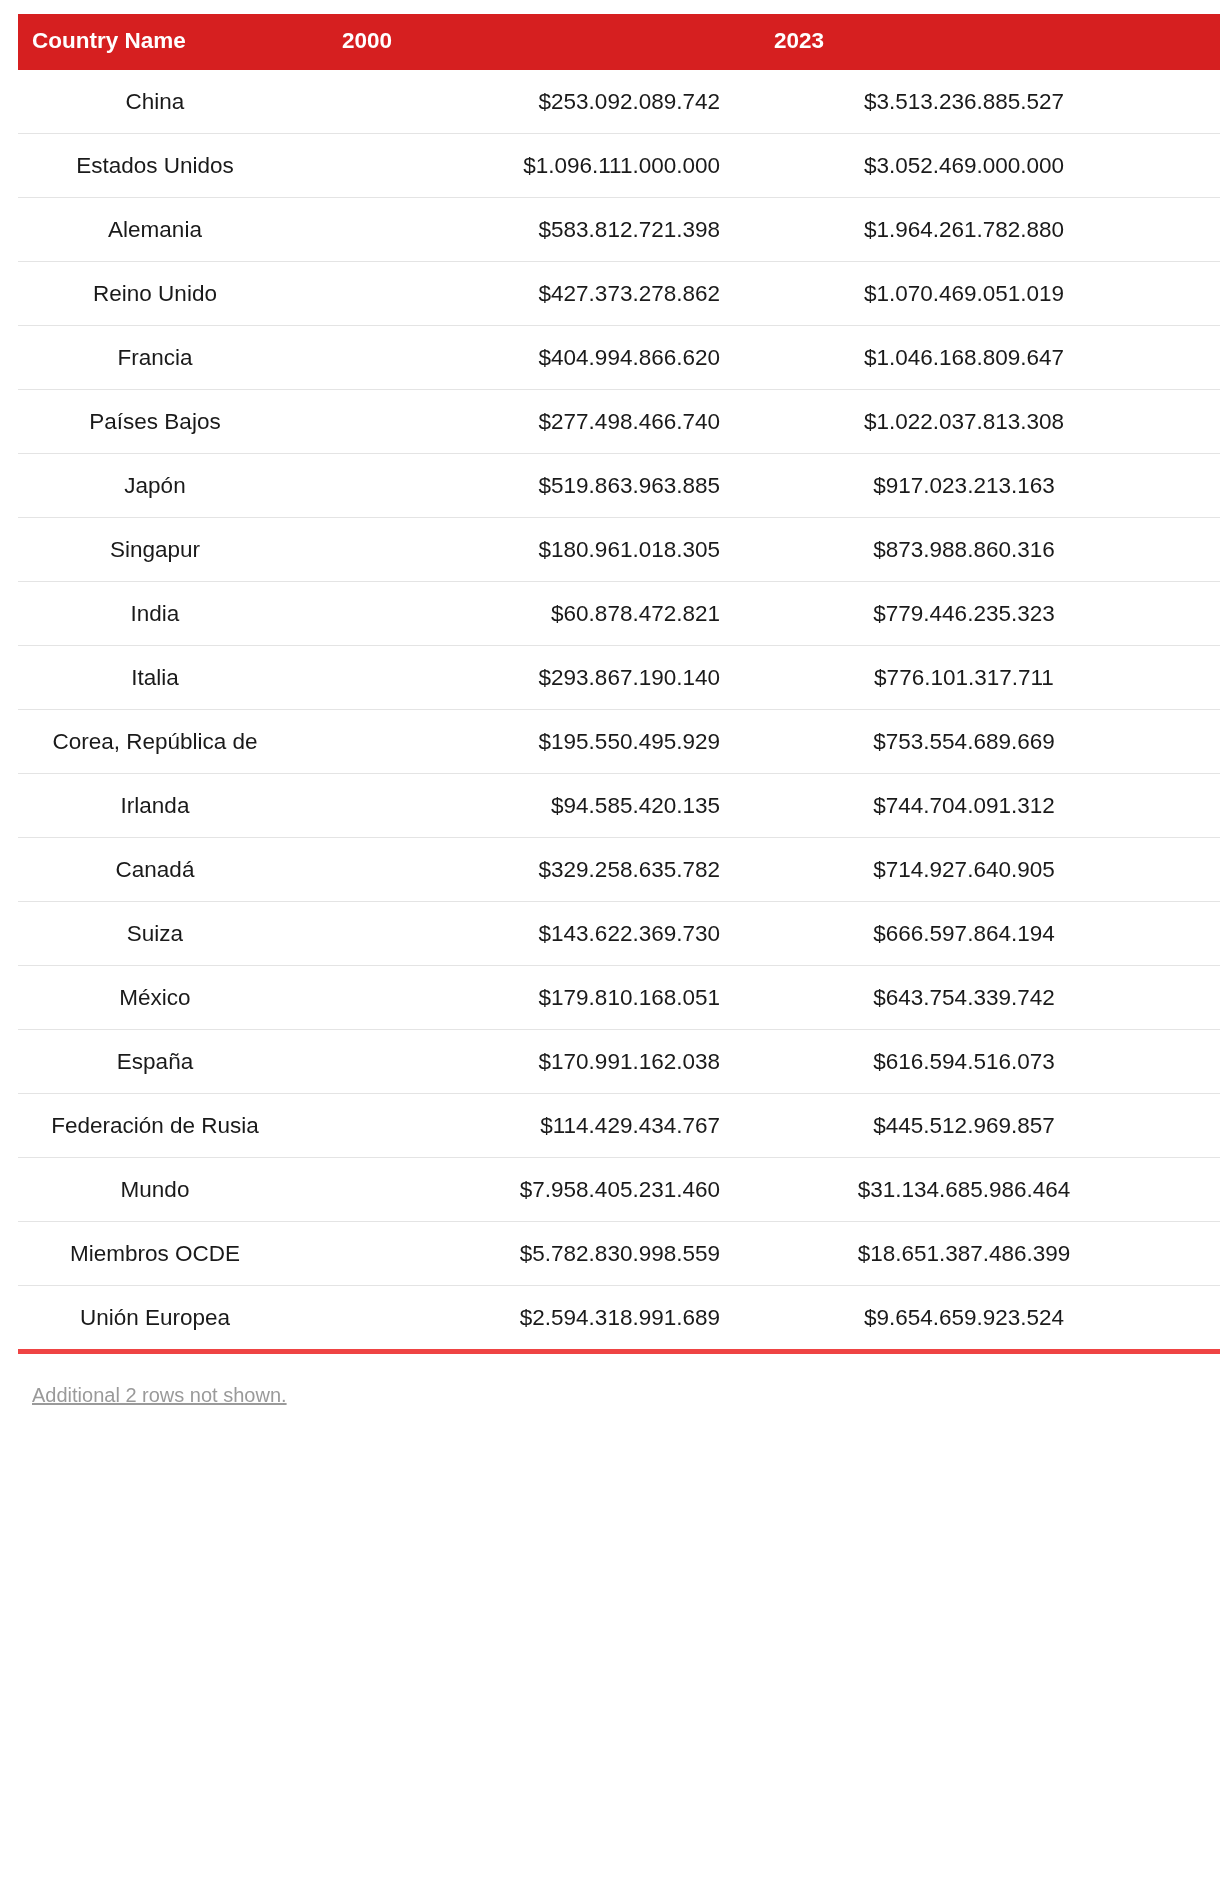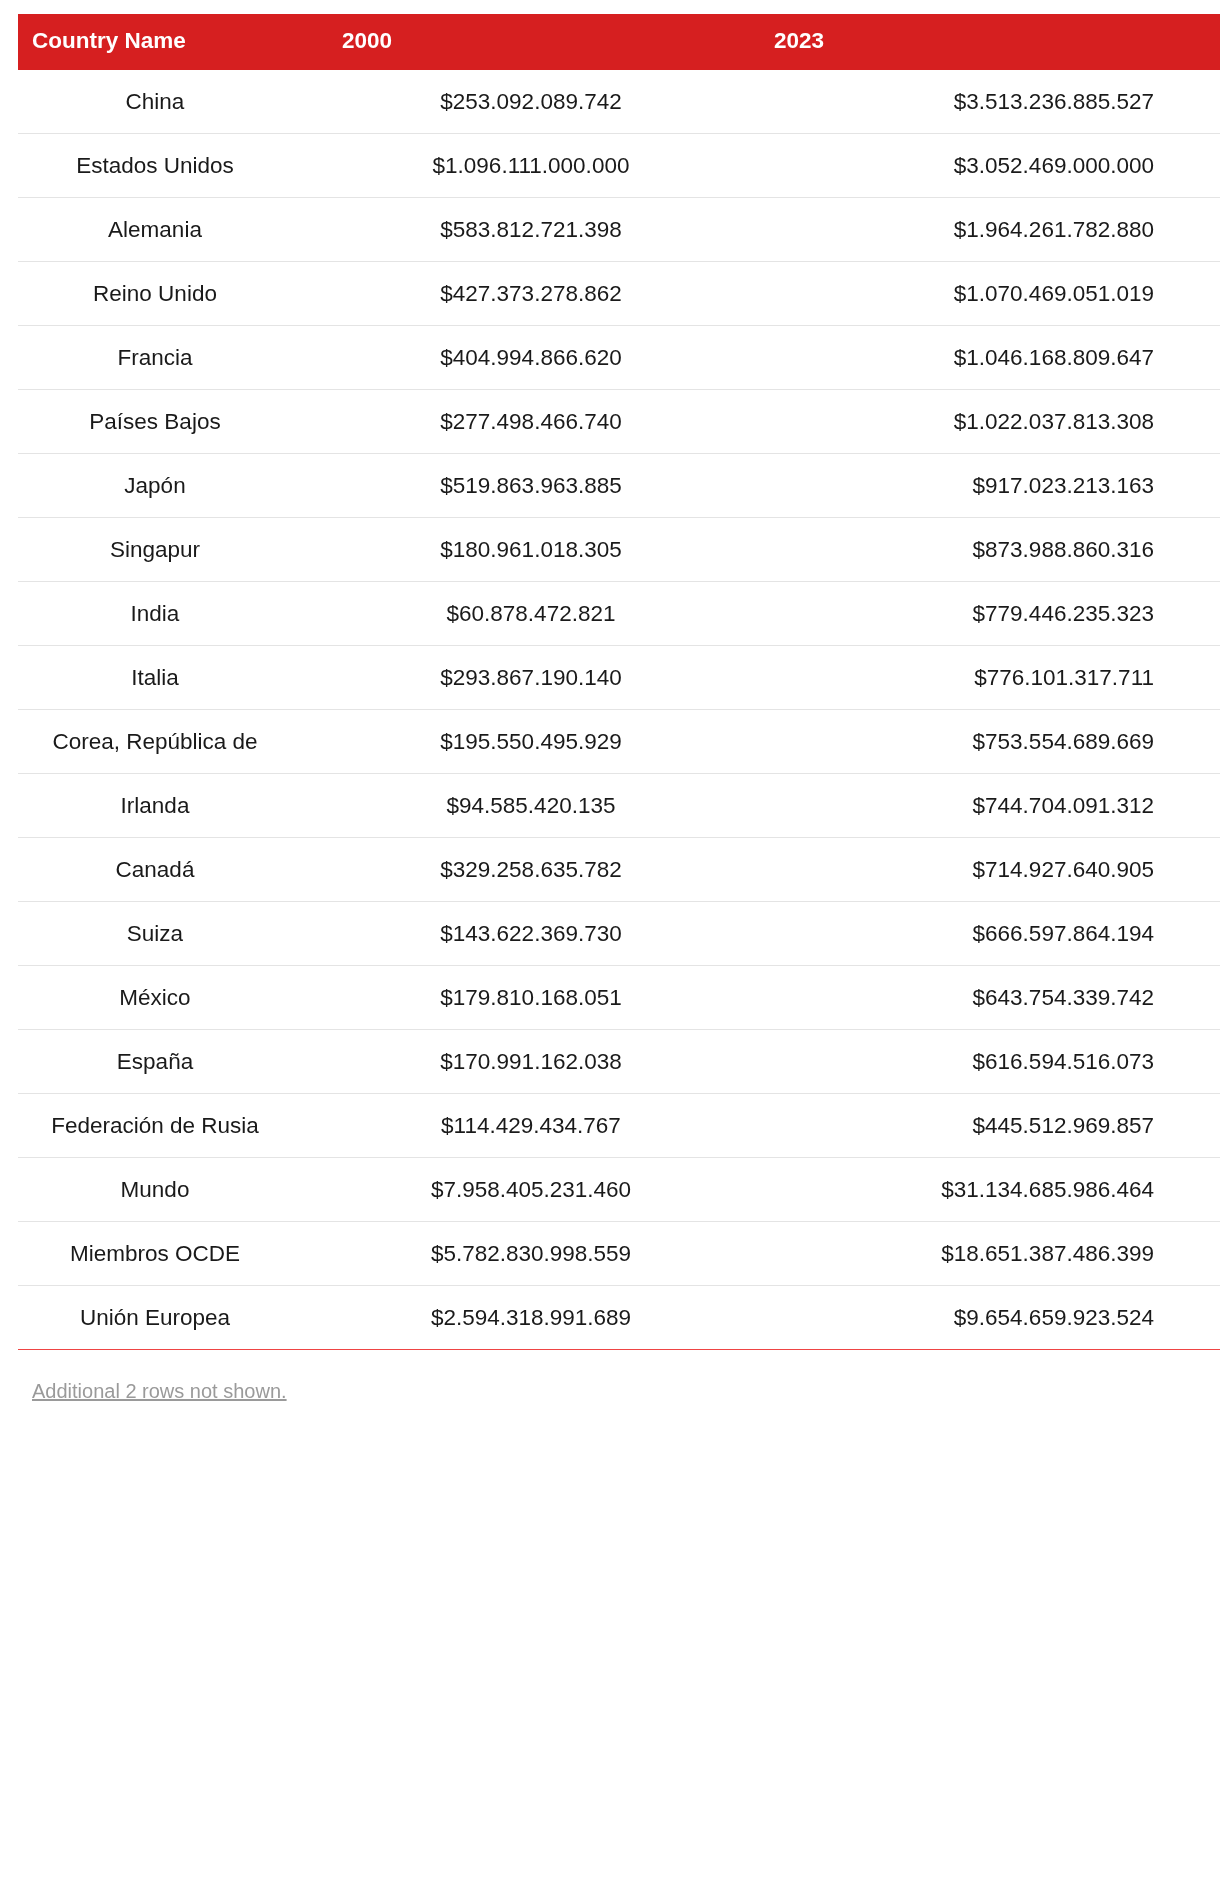--- a/index.html
+++ b/index.html
@@ -56,33 +56,33 @@
     font-size: 22.5px;
     font-weight: normal;
     color: #1a1a1a;
     border-bottom: 1px solid #e4e4e4;
     padding: 18px 12px 18px 12px;
     line-height: 1.2;
     vertical-align: middle;
     background: #ffffff;
   }
   tbody tr:last-child td {
-    border-bottom: 1px solid #ef4444;
+    border-bottom: 5px solid #ef4444;
   }
   td.cell-country {
     text-align: center;
     padding-left: 14px;
   }
   td.cell-num-a {
-    text-align: center;
+    text-align: right;
     padding-left: 52px;
     margin-top: 23px;
   }
   td.cell-num-b {
-    text-align: right;
+    text-align: center;
     padding-left: 42px;
   }
   td.cell-inc {
     text-align: right;
     padding-right: 20px;
     white-space: nowrap;
   }
   .note {
     font-size: 20px;
     color: #9a9a9a;

